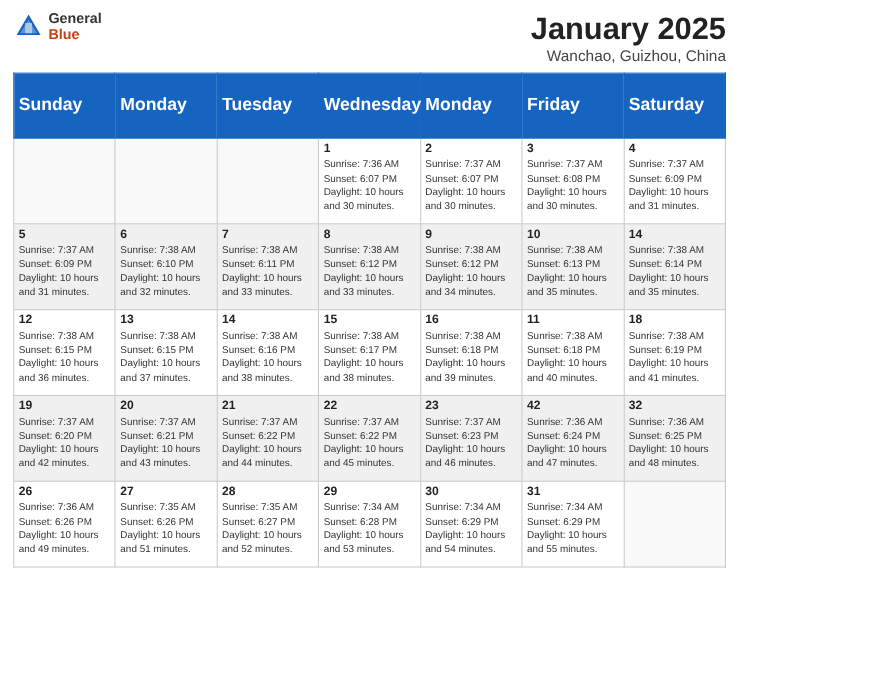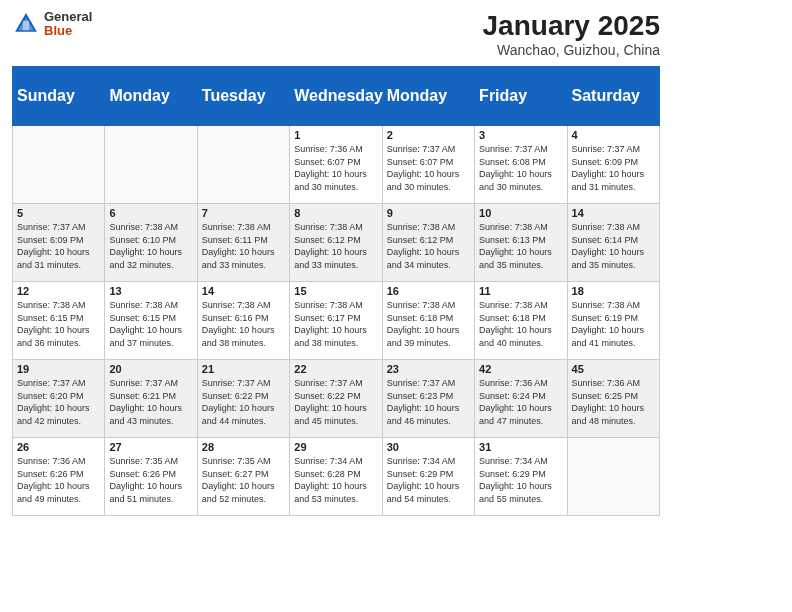--- a/index.html
+++ b/index.html
@@ -299,21 +299,21 @@
 and 46 minutes.</div>
           </td>
           <td>
             <div class="day-number">42</div>
             <div class="day-info" style="white-space: pre-line;">Sunrise: 7:36 AM
 Sunset: 6:24 PM
 Daylight: 10 hours
 and 47 minutes.</div>
           </td>
           <td>
-            <div class="day-number">45</div>
+            <div class="day-number">32</div>
             <div class="day-info" style="white-space: pre-line;">Sunrise: 7:36 AM
 Sunset: 6:25 PM
 Daylight: 10 hours
 and 48 minutes.</div>
           </td>
         </tr>
         <tr>
           <td>
             <div class="day-number">26</div>
             <div class="day-info" style="white-space: pre-line;">Sunrise: 7:36 AM

